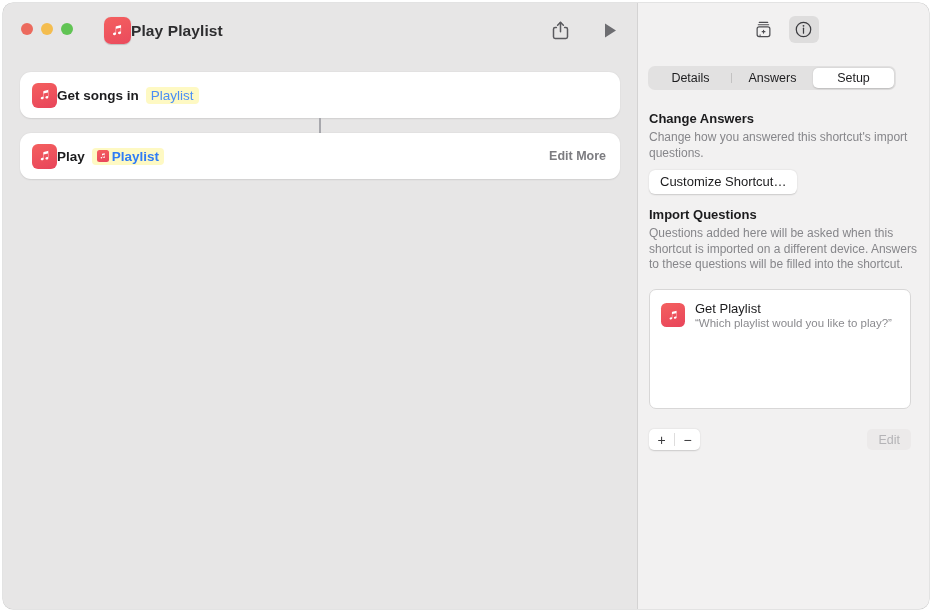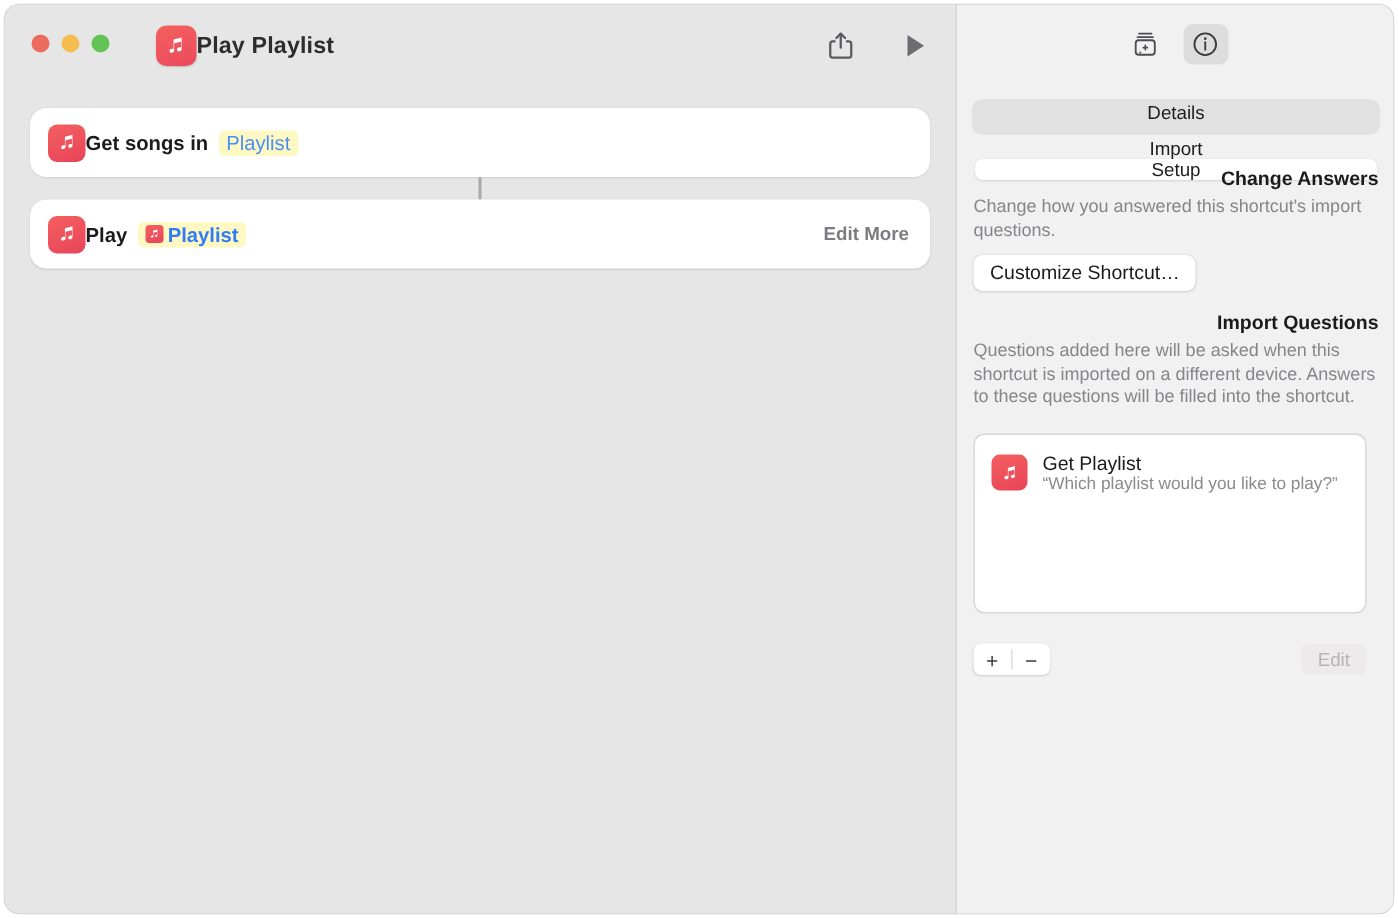--- a/index.html
+++ b/index.html
@@ -196,28 +196,27 @@
     align-items: center;
     justify-content: center;
     cursor: default;
   }
   .pane-tb-btn.selected { background: #dedddd; }
 
   .segmented {
     position: absolute;
     top: 63px;
     left: 10px;
-    width: 272px;
+    width: 248px;
     height: 24px;
     background: #e2e1e1;
     border-radius: 7px;
     display: flex;
     padding: 2px;
     box-sizing: border-box;
-    flex-direction: column;
   }
   .seg {
     flex: 1 1 0;
     display: flex;
     align-items: center;
     justify-content: center;
     font-size: 12.5px;
     color: #1d1d1f;
     border-radius: 5px;
     cursor: default;
@@ -237,21 +236,20 @@
   .section {
     position: absolute;
     left: 11px;
     width: 270px;
   }
   .sec-title {
     font-size: 13px;
     font-weight: bold;
     color: #1b1b1d;
     margin: 0 0 4px 0;
-    text-align: right;
   }
   .sec-body {
     font-size: 12px;
     line-height: 15.5px;
     color: #86868a;
     margin: 0;
   }
 
   .pill-btn {
     display: inline-block;
@@ -434,21 +432,21 @@
           <circle cx="10" cy="10" r="7.6" stroke="#3b3b3f" stroke-width="1.3" fill="none"></circle>
           <circle cx="10" cy="6.1" r="0.95" fill="#3b3b3f"></circle>
           <path d="M10 8.6v5.3" stroke="#3b3b3f" stroke-width="1.3" stroke-linecap="round"></path>
         </svg>
       </div>
     </div>
 
     <div class="segmented">
       <div class="seg">Details</div>
       <div class="seg-div"></div>
-      <div class="seg">Import</div>
+      <div class="seg">Answers</div>
       <div class="seg active">Setup</div>
     </div>
 
     <div class="section" style="top:108px;">
       <h3 class="sec-title">Change Answers</h3>
       <p class="sec-body">Change how you answered this shortcut's import questions.</p>
       <div style="margin-top:9px;">
         <span class="pill-btn">Customize Shortcut…</span>
       </div>
     </div>

